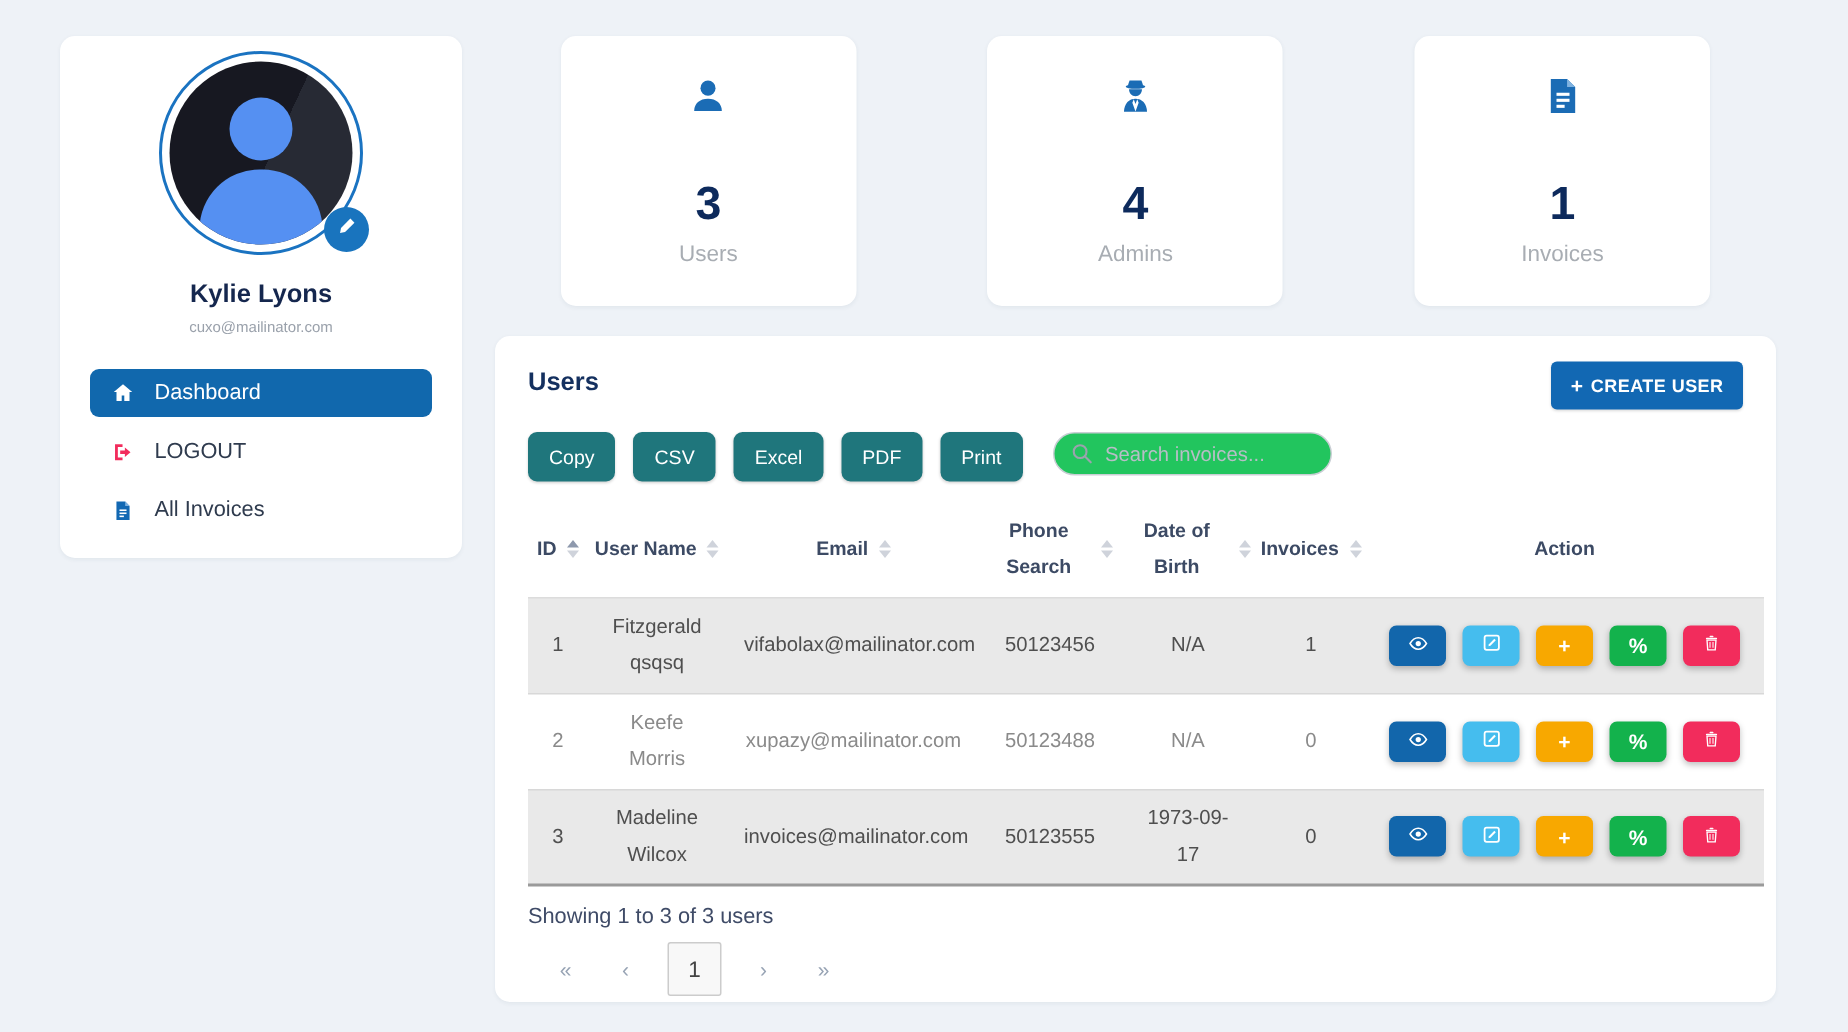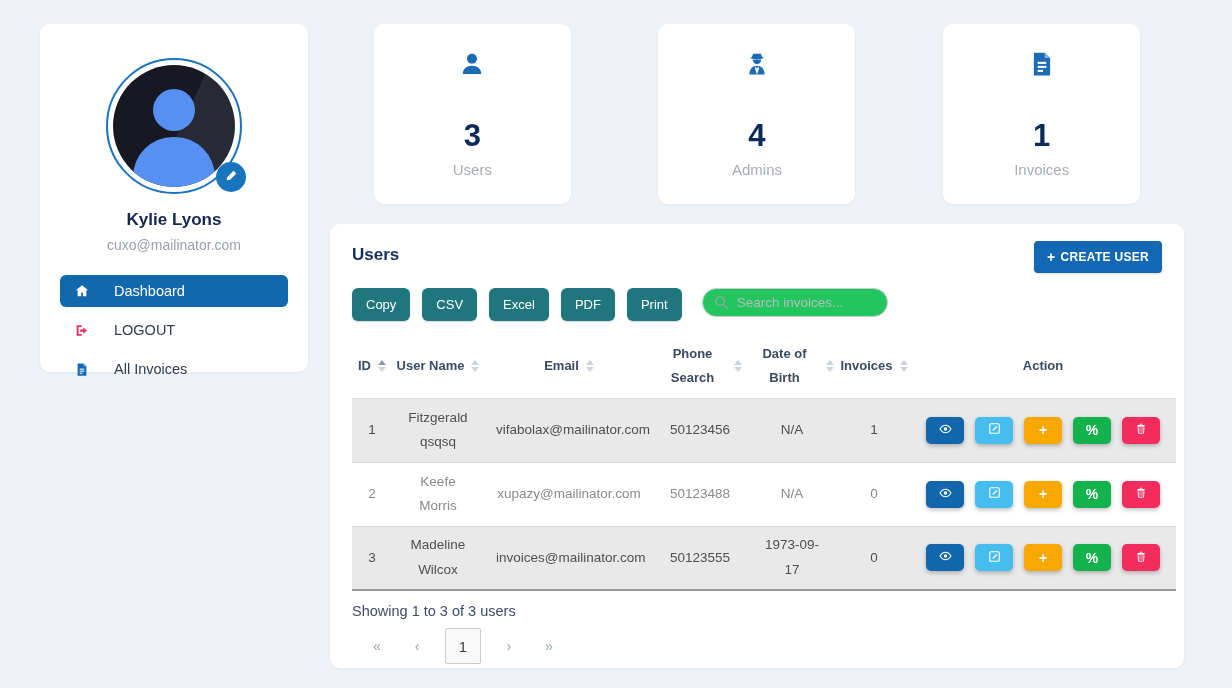--- a/index.html
+++ b/index.html
@@ -10,21 +10,21 @@
     overflow: hidden;
     color: #333;
   }
   .page { display: flex; padding: 24px 48px 0 40px; gap: 22px; }
 
   
   .sidebar-card {
     width: 268px; height: 348px; flex-shrink: 0;
     background: #fff; border-radius: 10px;
     box-shadow: 0 1px 3px rgba(40,60,90,0.06);
-    padding-top: 34px;
+    padding-top: 10px;
   }
   .avatar-wrap { position: relative; width: 136px; height: 136px; margin: 0 auto; }
   .avatar-ring {
     width: 136px; height: 136px; border-radius: 50%;
     border: 2px solid #1a73c1; background: #fff;
     display: flex; align-items: center; justify-content: center;
   }
   .avatar-inner {
     width: 122px; height: 122px; border-radius: 50%;
     background: linear-gradient(115deg, #171821 54%, #272a34 54%);
@@ -39,24 +39,24 @@
     width: 82px; height: 52px; background: #5590f2;
     border-radius: 40px 40px 0 0;
   }
   .avatar-edit-badge {
     position: absolute; right: -4px; bottom: 2px;
     width: 30px; height: 30px; border-radius: 50%;
     background: #1974be; display: flex; align-items: center; justify-content: center;
     cursor: pointer;
   }
   .profile-name { text-align: center; margin-top: 16px; font-size: 17px; font-weight: bold; color: #15274e; }
-  .profile-email { text-align: center; margin-top: 7px; font-size: 14px; color: #9aa1ab; }
+  .profile-email { text-align: center; margin-top: 7px; font-size: 10px; color: #9aa1ab; }
   .nav { margin: 22px 20px 0 20px; }
   .nav-item {
-    display: flex; align-items: center; gap: 24px;
+    display: flex; align-items: center; gap: 13px;
     padding: 8px 14px; font-size: 14.5px; color: #2f3b4e;
     border-radius: 6px; cursor: pointer; margin-bottom: 7px;
   }
   .nav-item.active { background: #1168ad; color: #fff; font-weight: 400; }
   .nav-icon { width: 16px; height: 16px; display: inline-flex; align-items: center; justify-content: center; }
 
   
   .main { flex: 1; min-width: 0; }
   .stats-row { display: grid; grid-template-columns: repeat(3, 1fr); justify-items: center; }
   .stat-card {

